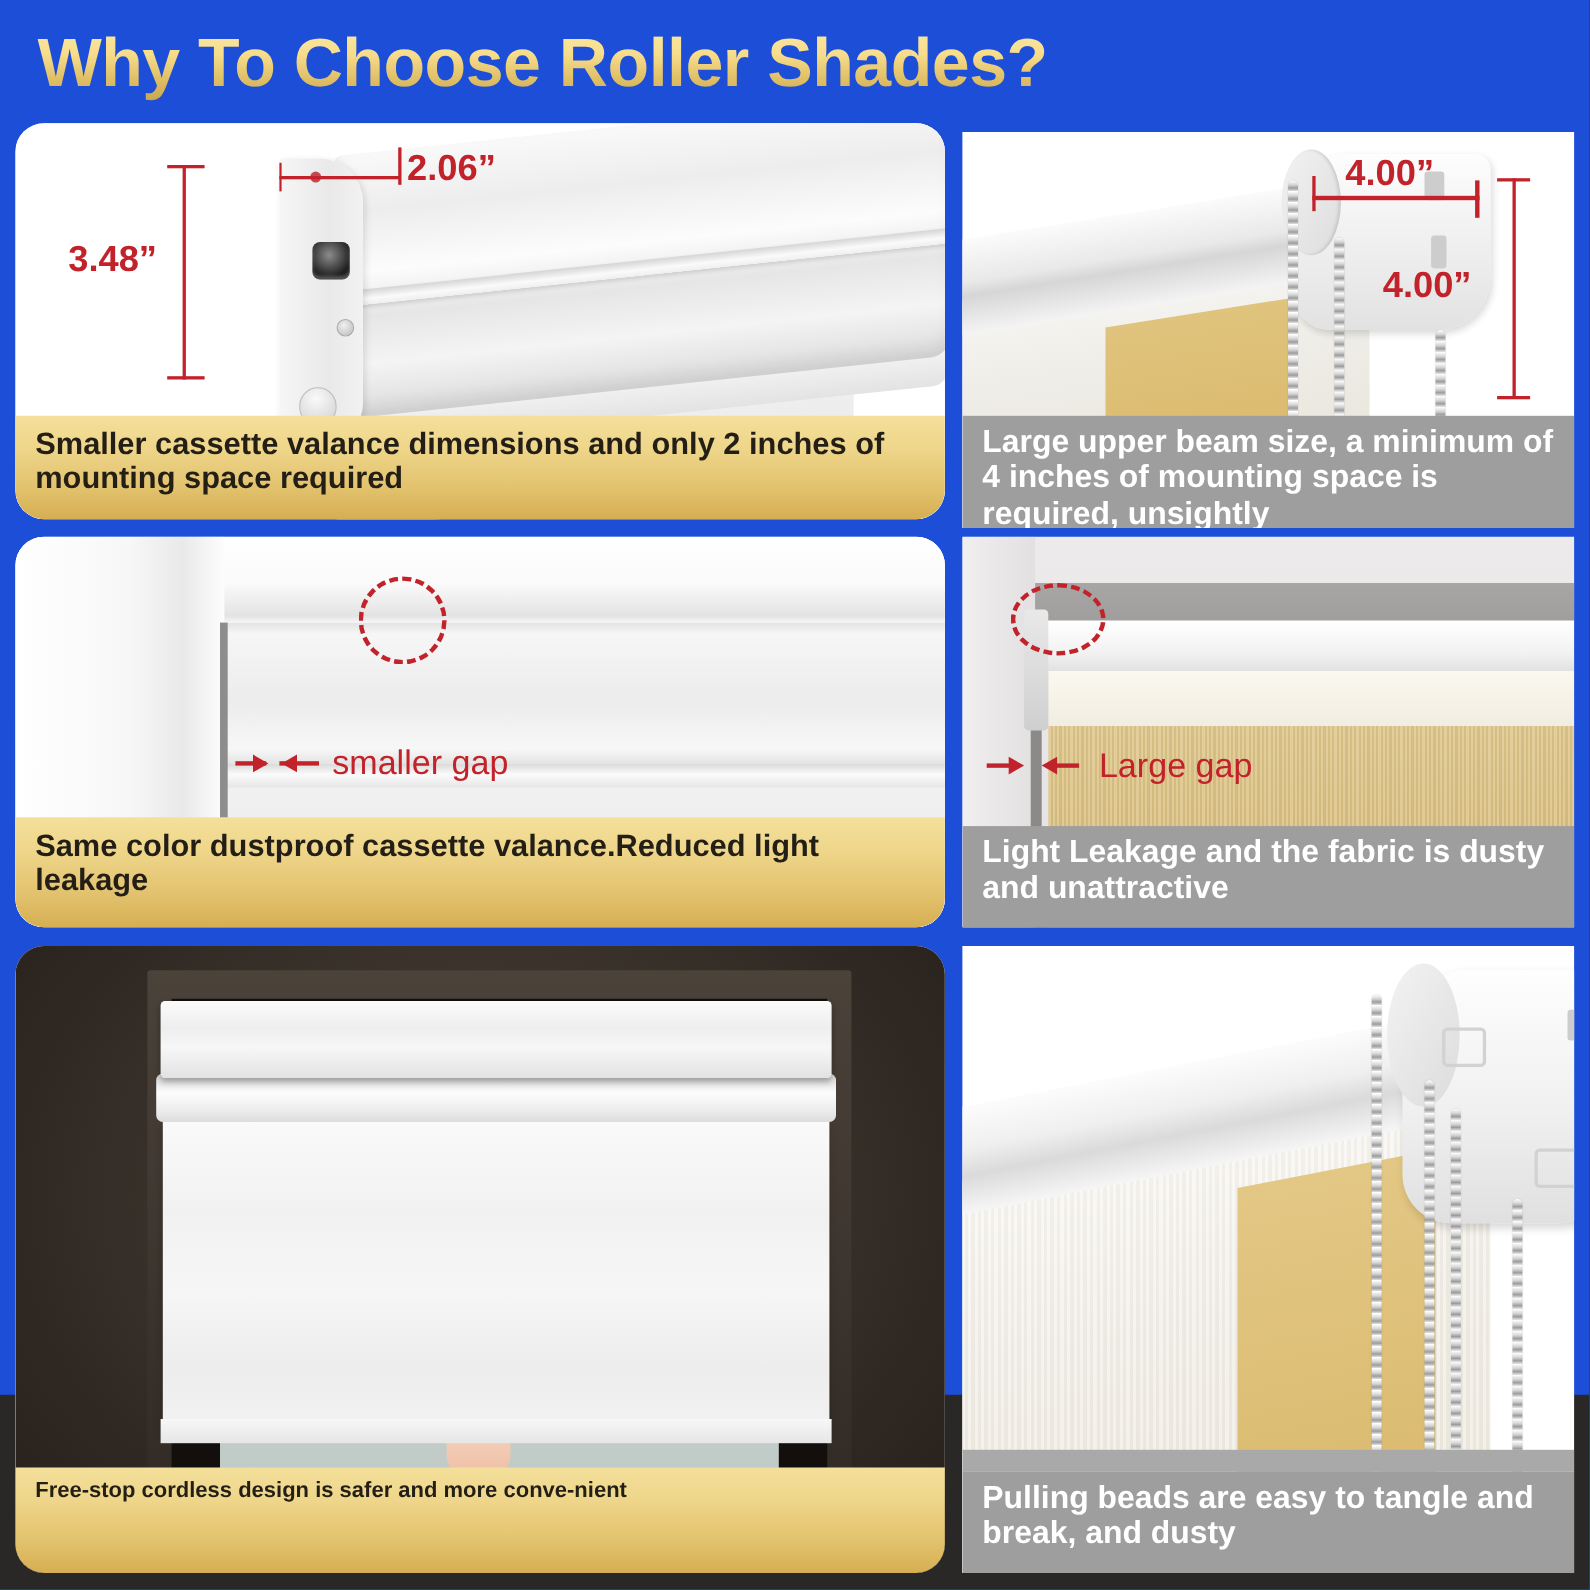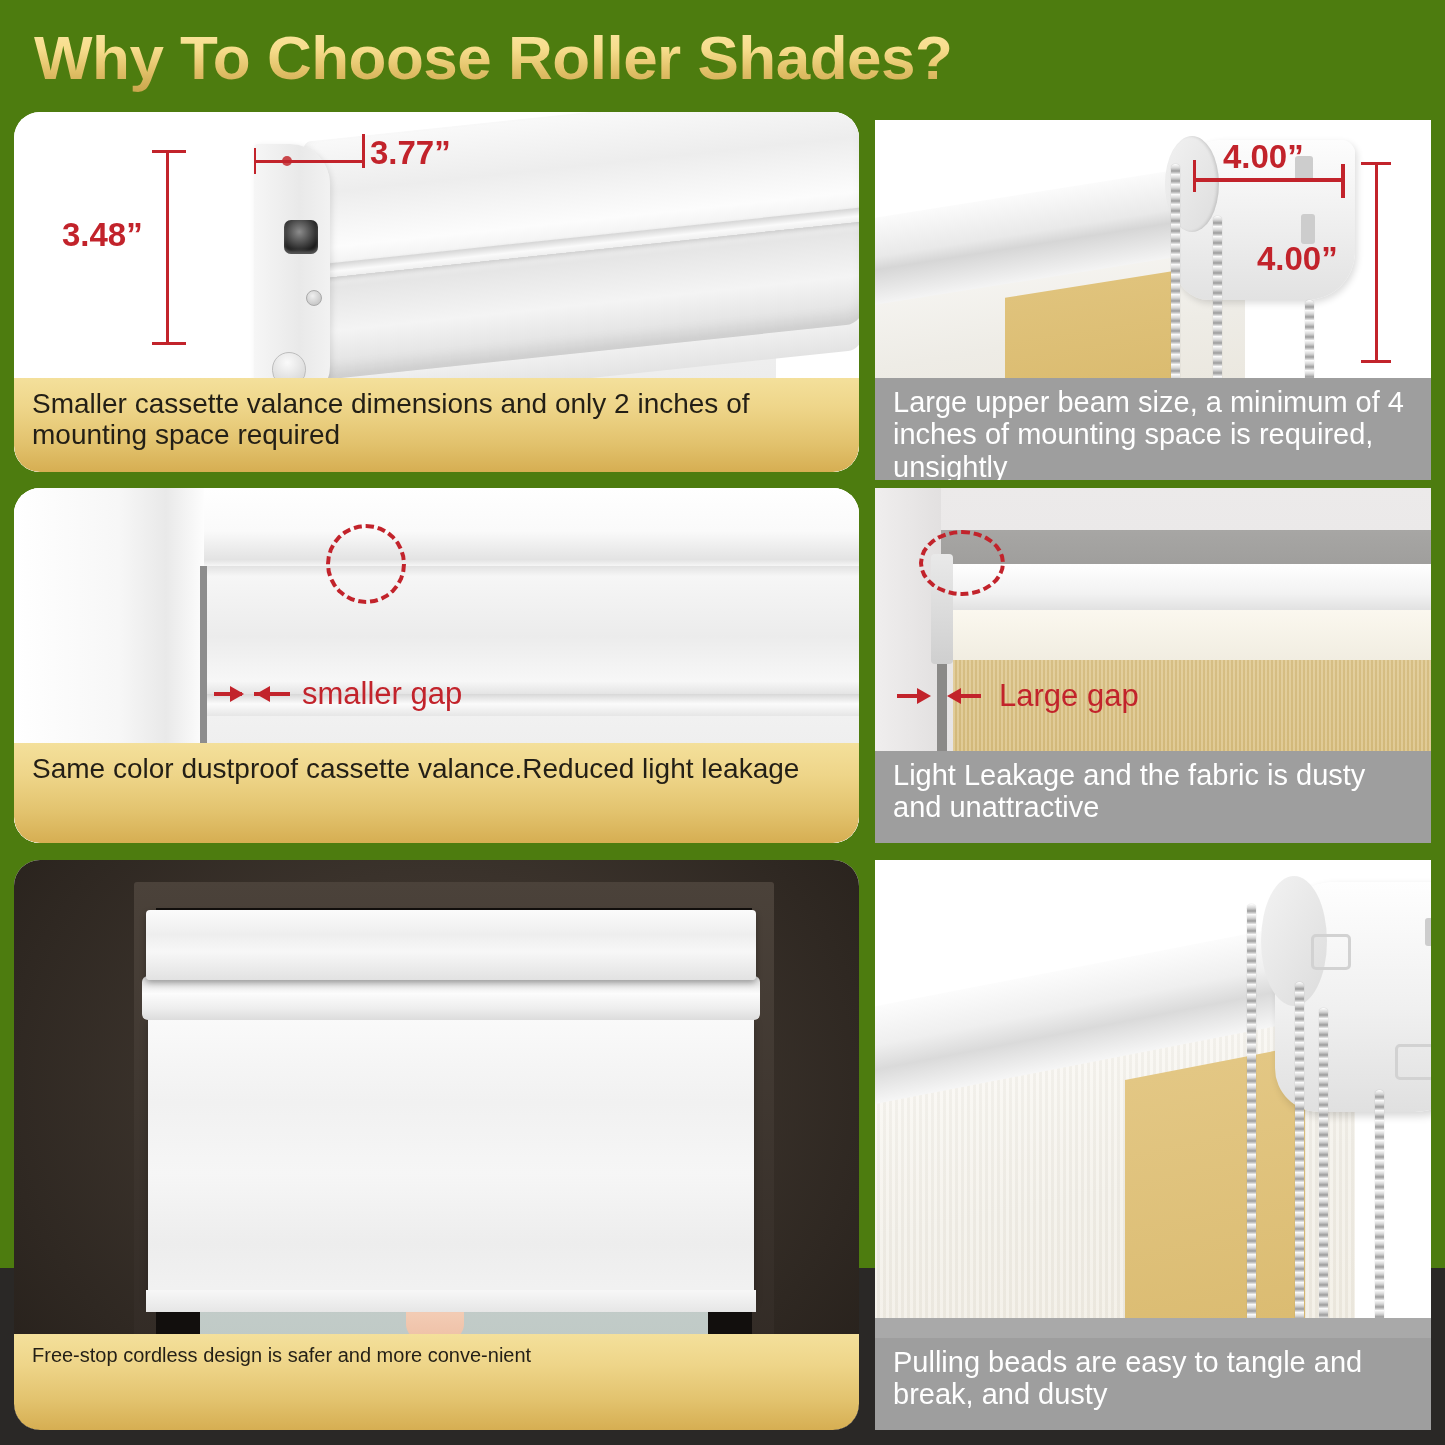--- a/index.html
+++ b/index.html
@@ -2,21 +2,21 @@
 <html><head>
 <meta charset="utf-8">
 <style>
   html,body{margin:0;padding:0;}
   body{
     width:1445px;height:1445px;
     background:#2a2826;
     font-family:"Liberation Sans", sans-serif;
     overflow:hidden;
   }
-  .page{position:relative;width:1445px;height:1268px;background:#4d7c0f;}
+  .page{position:relative;width:1445px;height:1268px;background:#1d4ed8;}
 
   
   .title{
     position:absolute;left:34px;top:22px;
     font-size:62px;font-weight:bold;letter-spacing:-0.5px;
     background:linear-gradient(180deg,#fbe9a8 0%,#f7dd8c 38%,#e0bf66 70%,#c9a44b 100%);
     -webkit-background-clip:text;background-clip:text;
     -webkit-text-fill-color:transparent;color:#ecd083;
     white-space:nowrap;
   }
@@ -27,21 +27,21 @@
   .panel.right{border-radius:0px;}
 
   .p-img{position:absolute;left:0;top:0;right:0;bottom:0;overflow:hidden;}
 
   
   .cap{
     position:absolute;left:0;right:0;bottom:0;
     box-sizing:border-box;
     display:flex;align-items:flex-start;
     padding:10px 16px 12px 18px;
-    font-weight:normal;line-height:1.12;
+    font-weight:bold;line-height:1.12;
   }
   .cap.gold{
     background:linear-gradient(180deg,#f3de97 0%,#efd徐88 1%,#eed589 30%,#e3c36e 68%,#d8b256 100%);
     background:linear-gradient(180deg,#f4e09b 0%,#eed589 32%,#e2c26d 70%,#d6ae52 100%);
     color:#231f16;
     border-bottom-left-radius:26px;border-bottom-right-radius:26px;
   }
   .cap.gray{
     background:#9e9e9e;color:#ffffff;
   }
@@ -230,21 +230,21 @@
       <div class="val-body"></div>
       <div class="val-end"></div>
       <div class="val-hole"></div>
       <div class="val-screw"></div>
       <div class="val-screw2"></div>
       <div class="val-dot"></div>
 
       <div class="rline" style="left:240px;top:36px;width:2px;height:26px;"></div>
       <div class="rline" style="left:240px;top:48px;width:110px;height:3px;"></div>
       <div class="rline" style="left:348px;top:22px;width:3px;height:34px;"></div>
-      <div class="dim-txt" style="left:356px;top:22px;font-size:33px;">3.77”</div>
+      <div class="dim-txt" style="left:356px;top:22px;font-size:33px;">2.06”</div>
 
       <div class="rline" style="left:152px;top:38px;width:3px;height:195px;"></div>
       <div class="rline" style="left:138px;top:38px;width:34px;height:3px;"></div>
       <div class="rline" style="left:138px;top:230px;width:34px;height:3px;"></div>
       <div class="dim-txt" style="left:48px;top:104px;font-size:33px;">3.48”</div>
     </div>
     <div class="cap gold" style="height:94px;font-size:28px;">
       <span>Smaller cassette valance dimensions and only 2 inches of mounting space required</span>
     </div>
   </div>

